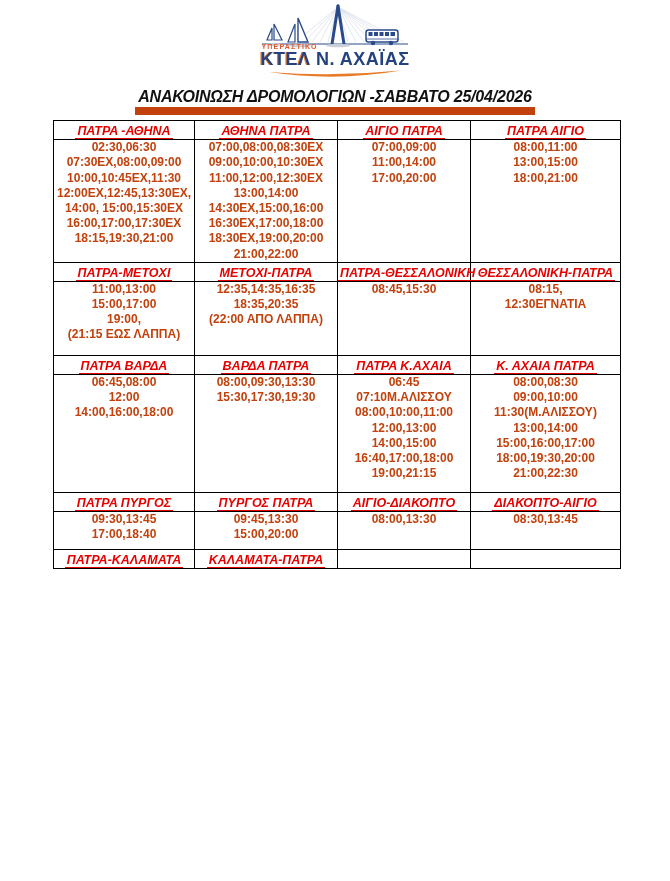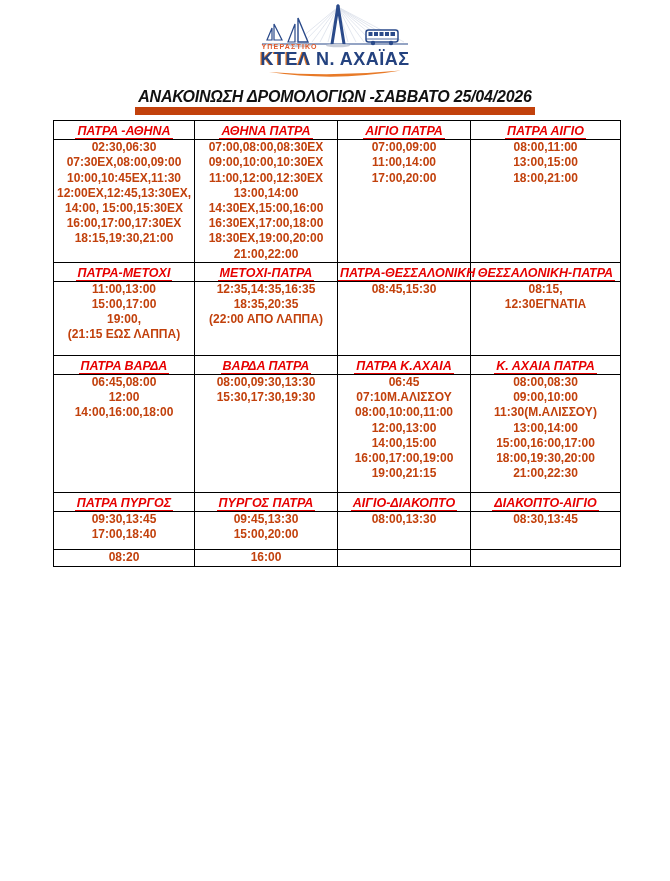--- a/index.html
+++ b/index.html
@@ -195,21 +195,21 @@
           <td class="body-cell">
             <div class="t-line">08:00,09:30,13:30</div>
             <div class="t-line">15:30,17:30,19:30</div>
           </td>
           <td class="body-cell">
             <div class="t-line">06:45</div>
             <div class="t-line">07:10Μ.ΑΛΙΣΣΟΥ</div>
             <div class="t-line">08:00,10:00,11:00</div>
             <div class="t-line">12:00,13:00</div>
             <div class="t-line">14:00,15:00</div>
-            <div class="t-line">16:00,17:00,19:00</div>
+            <div class="t-line">16:40,17:00,18:00</div>
             <div class="t-line">19:00,21:15</div>
           </td>
           <td class="body-cell">
             <div class="t-line">08:00,08:30</div>
             <div class="t-line">09:00,10:00</div>
             <div class="t-line">11:30(Μ.ΑΛΙΣΣΟΥ)</div>
             <div class="t-line">13:00,14:00</div>
             <div class="t-line">15:00,16:00,17:00</div>
             <div class="t-line">18:00,19:30,20:00</div>
             <div class="t-line">21:00,22:30</div>
@@ -230,26 +230,22 @@
             <div class="t-line">09:45,13:30</div>
             <div class="t-line">15:00,20:00</div>
           </td>
           <td class="body-cell">
             <div class="t-line">08:00,13:30</div>
           </td>
           <td class="body-cell">
             <div class="t-line">08:30,13:45</div>
           </td>
         </tr>
-        <tr class="body-row" style="height: 17px;">
-          <td class="body-cell">
-            <div class="t-line">08:20</div>
-          </td>
-          <td class="body-cell">
-            <div class="t-line">16:00</div>
-          </td>
-          <td class="body-cell"></td>
-          <td class="body-cell"></td>
+        <tr class="hdr-row">
+          <td class="hdr-cell"><span class="route">ΠΑΤΡΑ-ΚΑΛΑΜΑΤΑ</span></td>
+          <td class="hdr-cell"><span class="route">ΚΑΛΑΜΑΤΑ-ΠΑΤΡΑ</span></td>
+          <td class="hdr-cell"></td>
+          <td class="hdr-cell"></td>
         </tr>
       </tbody>
   </table>
 
 </div>
 
 </body></html>

